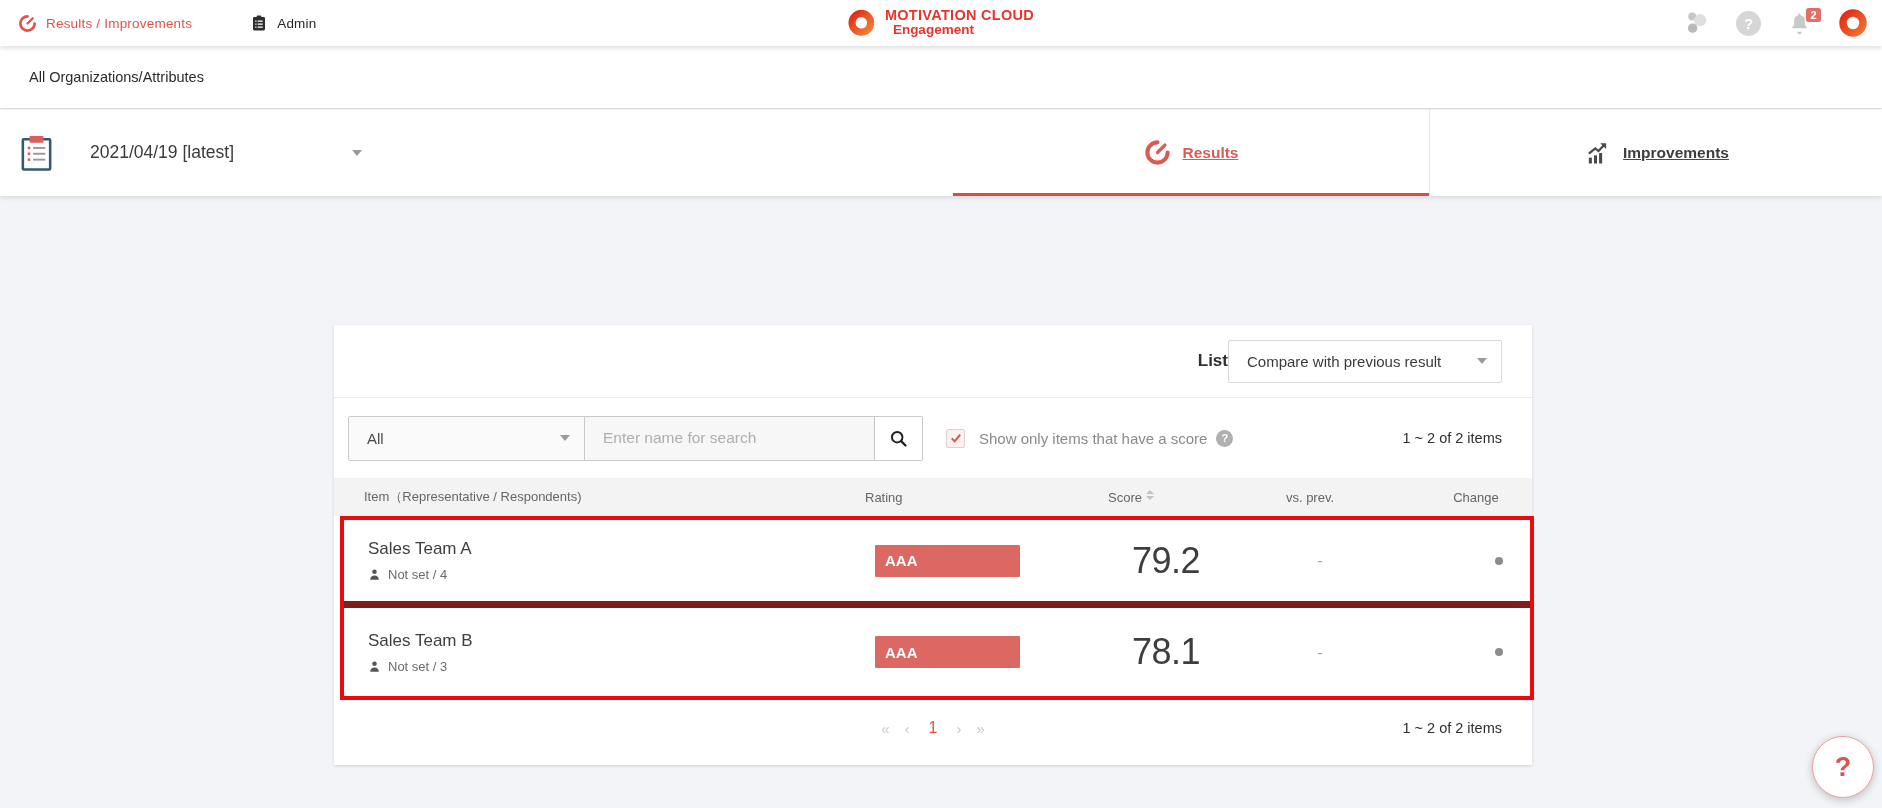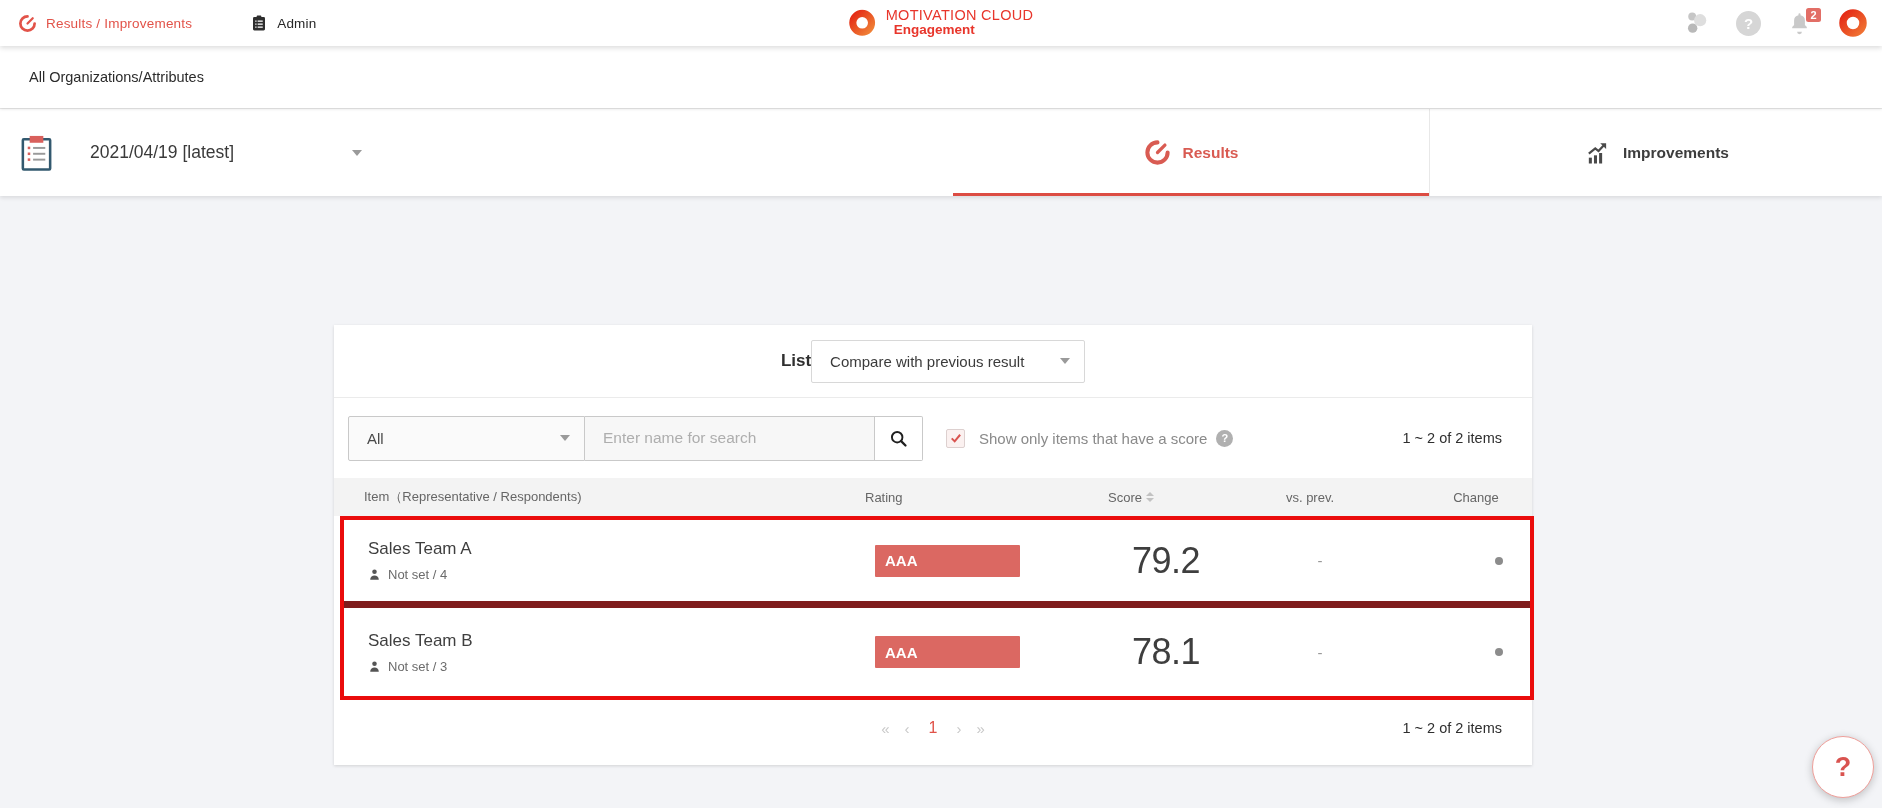--- a/index.html
+++ b/index.html
@@ -11,21 +11,21 @@
             box-shadow:0 2px 5px rgba(0,0,0,.14); z-index:30; display:flex; align-items:center; }
   .nav-item { display:flex; align-items:center; gap:9px; cursor:pointer; }
   .nav-results { margin-left:18px; color:#e25349; }
   .nav-results .nav-label { color:#e25349; font-size:13.5px; }
   .nav-admin { margin-left:58px; color:#323232;text-align:right; }
   .nav-admin .nav-label { color:#262626; font-size:13.5px; }
   .nav-label { letter-spacing:.2px; }
 
   .logo { position:absolute; left:50%; top:50%; transform:translate(-50%,-50%); display:flex; align-items:center; gap:10px; }
   .logo-text { line-height:1.05; }
-  .logo-title { font-size:14.5px; font-weight:normal; color:#e8352b; letter-spacing:.3px; }
+  .logo-title { font-size:14.5px; font-weight:bold; color:#e8352b; letter-spacing:.3px; }
   .logo-sub { font-size:13.5px; font-weight:bold; color:#e8352b;padding-left:8px; }
 
   .topbar-right { position:absolute; right:14px; top:0; height:46px; display:flex; align-items:center; gap:26px; }
   .icon-btn { position:relative; display:flex; align-items:center; justify-content:center; cursor:pointer; }
   .help-circle-top { width:25px; height:25px; border-radius:50%; background:#d6d6d6; color:#fff;
                      font-weight:bold; font-size:15px; display:flex; align-items:center; justify-content:center; }
   .bell-badge { position:absolute; top:-3px; right:-9px; background:#e26e66; color:#fff; font-size:11px;
                 font-weight:bold; padding:1px 4.5px; border-radius:2.5px; }
 
   
@@ -36,36 +36,36 @@
   
   .survey-bar { position:absolute; left:0; top:108px; width:100%; height:88px; background:#fff; z-index:10;
                 box-shadow:0 2px 4px rgba(0,0,0,.10); border-top:1px solid #ececec; }
   .survey-select { position:absolute; left:0; top:0; height:100%; width:430px; display:flex; align-items:center; cursor:pointer; }
   .survey-icon { margin-left:17px; }
   .survey-date { margin-left:34px; font-size:17.5px; color:#3a3a3a; }
   .caret { width:0; height:0; border-left:5.5px solid transparent; border-right:5.5px solid transparent;
            border-top:6px solid #9a9a9a; display:inline-block; }
   .survey-caret { margin-left:118px; }
 
-  .tab { position:absolute; top:0; height:100%; display:flex; align-items:center; justify-content:center; gap:12px; cursor:pointer; }
+  .tab { position:absolute; top:0; height:100%; display:flex; align-items:center; justify-content:center; gap:12px; cursor:pointer;text-decoration:underline; }
   .tab-results { left:953px; width:476px; color:#d95b52; }
   .tab-results .tab-label { color:#d95b52; font-weight:bold; font-size:15.5px; }
   .tab-underline { position:absolute; left:953px; bottom:0; width:476px; height:3px; background:#dc4c43; }
   .tab-improvements { left:1429px; width:453px; border-left:1px solid #e8e8e8; color:#4a4a4a;text-align:center; }
   .tab-improvements .tab-label { color:#3d3d3d; font-weight:bold; font-size:15.5px; }
 
   
   .download-btn { position:absolute; left:1618px; top:243px; width:212px; height:51px; background:#fff;
                   border-radius:2px; box-shadow:0 1px 3px rgba(0,0,0,.18); display:flex; align-items:center;
                   justify-content:space-between; padding:0 20px 0 22px; cursor:pointer; }
   .download-label { font-size:15px; color:#333; }
 
   .panel { position:absolute; left:334px; top:325px; width:1198px; height:440px; background:#fff;
            box-shadow:0 1px 3px rgba(0,0,0,.14); }
-  .panel-head { height:73px; display:flex; align-items:center; justify-content:center;
+  .panel-head { height:73px; display:flex; align-items:center; justify-content:flex-end;
                 padding:0 30px; border-bottom:1px solid #ebebeb; }
   .panel-title { font-size:17px; font-weight:bold; color:#2f2f2f; }
   .compare-select { width:274px; height:43px; border:1px solid #d8d8d8; border-radius:2px; background:#fff;
                     display:flex; align-items:center; justify-content:space-between; padding:0 14px 0 18px; cursor:pointer; }
   .compare-label { font-size:15px; color:#3b3b3b; }
 
   .filter-row { height:80px; display:flex; align-items:center; padding:0 30px 0 14px; }
   .all-select { width:237px; height:45px; background:#fafafa; border:1px solid #c9c9c9; border-radius:2px 0 0 2px;
                 display:flex; align-items:center; justify-content:space-between; padding:0 14px 0 18px; cursor:pointer; }
   .all-label { font-size:15px; color:#4a4a4a; }
@@ -77,21 +77,21 @@
   .checkbox { width:19px; height:19px; margin-left:23px; border:1px solid #ddd0cf; border-radius:2px;
               background:#fbf1f0; display:flex; align-items:center; justify-content:center; cursor:pointer; }
   .checkbox-label { margin-left:14px; font-size:15px; color:#8a8a8a; }
   .help-circle-sm { width:17px; height:17px; margin-left:9px; border-radius:50%; background:#b0b0b0; color:#fff;
                     font-size:11px; font-weight:bold; display:flex; align-items:center; justify-content:center; cursor:pointer; }
   .items-count-top { margin-left:auto; font-size:14.5px; color:#2e2e2e; }
 
   .cols { display:grid; grid-template-columns:531px 175px 160px 220px 1fr; }
   .table-head { height:38px; background:#f3f3f3; align-items:center; font-size:13px; color:#666; }
   .th-item { padding-left:30px; }
-  .th-score { display:flex; align-items:center; justify-content:flex-end; padding-right:46px; gap:4px; }
+  .th-score { display:flex; align-items:flex-start; justify-content:flex-end; padding-right:46px; gap:4px; }
   .th-center { text-align:center; }
   .sort-icon { display:inline-flex; flex-direction:column; gap:2.5px; }
   .sort-icon .up { width:0; height:0; border-left:4px solid transparent; border-right:4px solid transparent; border-bottom:4.5px solid #c2c2c2; }
   .sort-icon .down { width:0; height:0; border-left:4px solid transparent; border-right:4px solid transparent; border-top:4.5px solid #c2c2c2; }
 
   .red-box { margin-left:6px; margin-right:-2px; border:4px solid #ea0c0c; }
   .row { height:88px; align-items:center; background:#fff; cursor:pointer; }
   .row.divided { border-bottom:7px solid #7f1d1d; }
   .cell-item { padding-left:24px; }
   .row-name { font-size:17px; color:#3f3f3f; margin-bottom:8px; }

